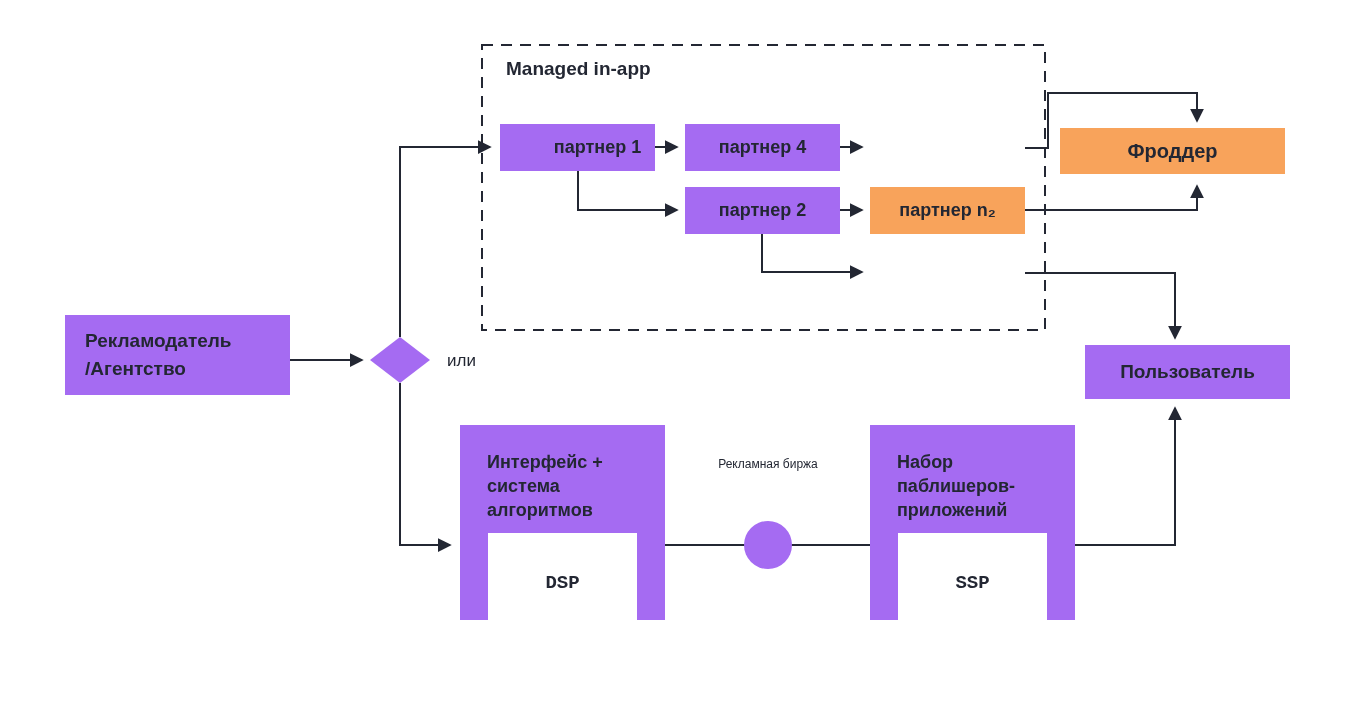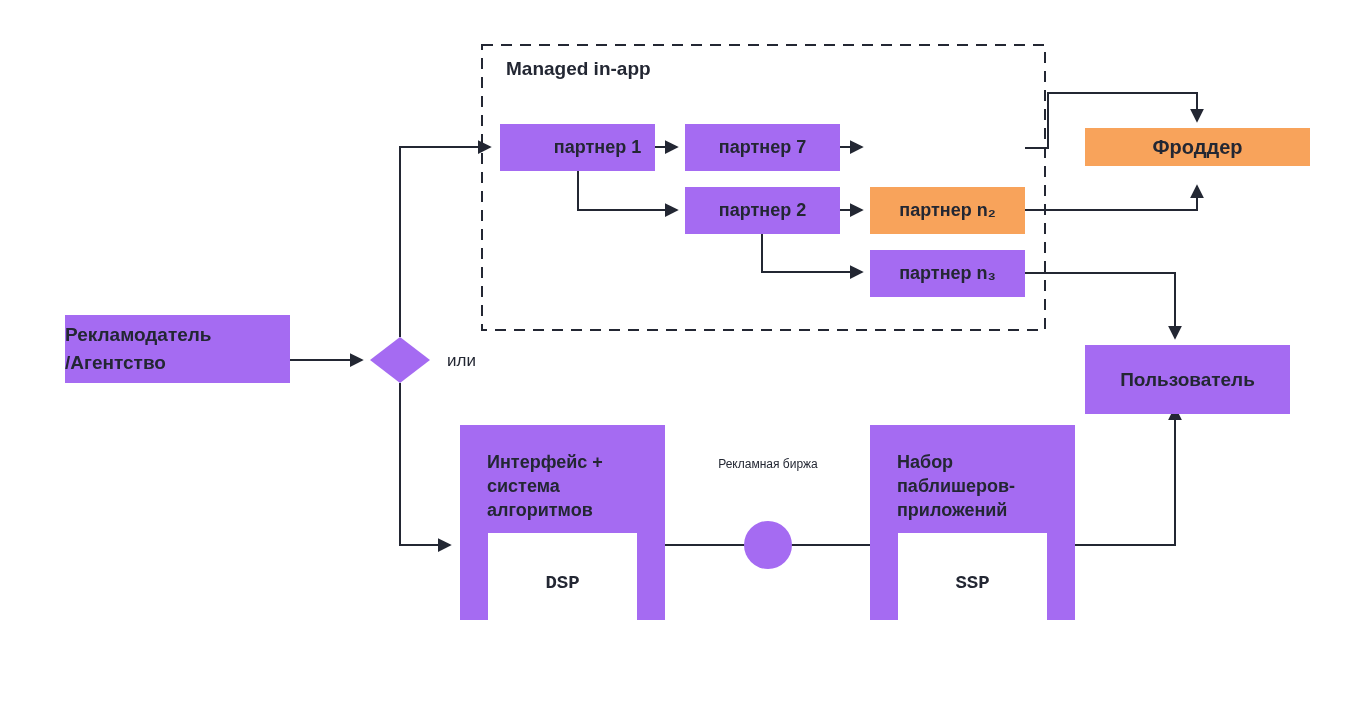--- a/index.html
+++ b/index.html
@@ -15,34 +15,34 @@
   .node {
     position:absolute;
     display:flex; align-items:center; justify-content:center;
     font-weight:bold; color:#232733;
     text-align:center;
   }
   .purple { background:#A56BF2; }
   .orange { background:#F8A35B; }
 
   .n-advertiser {
-    left:65px; top:315px; width:225px; height:68px;
+    left:65px; top:315px; width:225px; height:80px;
     flex-direction:column; align-items:flex-start; justify-content:center;
-    font-size:19px; line-height:1.45; text-align:left;
+    padding-left:20px; font-size:19px; line-height:1.45; text-align:left;
   }
   .n-partner { width:155px; height:47px; font-size:18px; }
   .n-p1  { left:500px; top:124px;padding-left:40px; }
   .n-p2  { left:685px; top:124px; }
   .n-pn1 { left:870px; top:124px; }
   .n-p3  { left:685px; top:187px; }
   .n-pn2 { left:870px; top:187px; }
   .n-pn3 { left:870px; top:250px; }
 
-  .n-fraud { left:1085px; top:128px; width:225px; height:38px; font-size:20px; }
-  .n-user  { left:1085px; top:345px; width:205px; height:69px; font-size:19px; }
+  .n-fraud { left:1060px; top:128px; width:225px; height:46px; font-size:20px; }
+  .n-user  { left:1085px; top:345px; width:205px; height:54px; font-size:19px; }
 
   .n-big {
     width:205px; height:195px;
     align-items:flex-start; justify-content:flex-start;
   }
   .n-dsp { left:460px; top:425px; }
   .n-ssp { left:870px; top:425px; }
   .big-caption {
     padding:26px 0 0 27px; font-size:18px; line-height:1.32;
     font-weight:bold; text-align:left;
@@ -102,24 +102,23 @@
   <div class="lbl lbl-or">или</div>
 
   <div class="lbl lbl-exchange">Рекламная биржа</div>
 
   <div class="node purple n-advertiser">
     <span>Рекламодатель</span>
     <span>/Агентство</span>
   </div>
 
   <div class="node purple n-partner n-p1">партнер 1</div>
-  <div class="node purple n-partner n-p2">партнер 7</div>
+  <div class="node purple n-partner n-p2">партнер 4</div>
   <div class="node purple n-partner n-p3">партнер 2</div>
   <div class="node orange n-partner n-pn2">партнер n₂</div>
-  <div class="node purple n-partner n-pn3">партнер n₃</div>
 
   <div class="node orange n-fraud">Фроддер</div>
 
   <div class="node purple n-user">Пользователь</div>
 
   <div class="node purple n-big n-dsp">
     <div class="big-caption">
       <span>Интерфейс +</span>
       <span>система</span>
       <span>алгоритмов</span>

